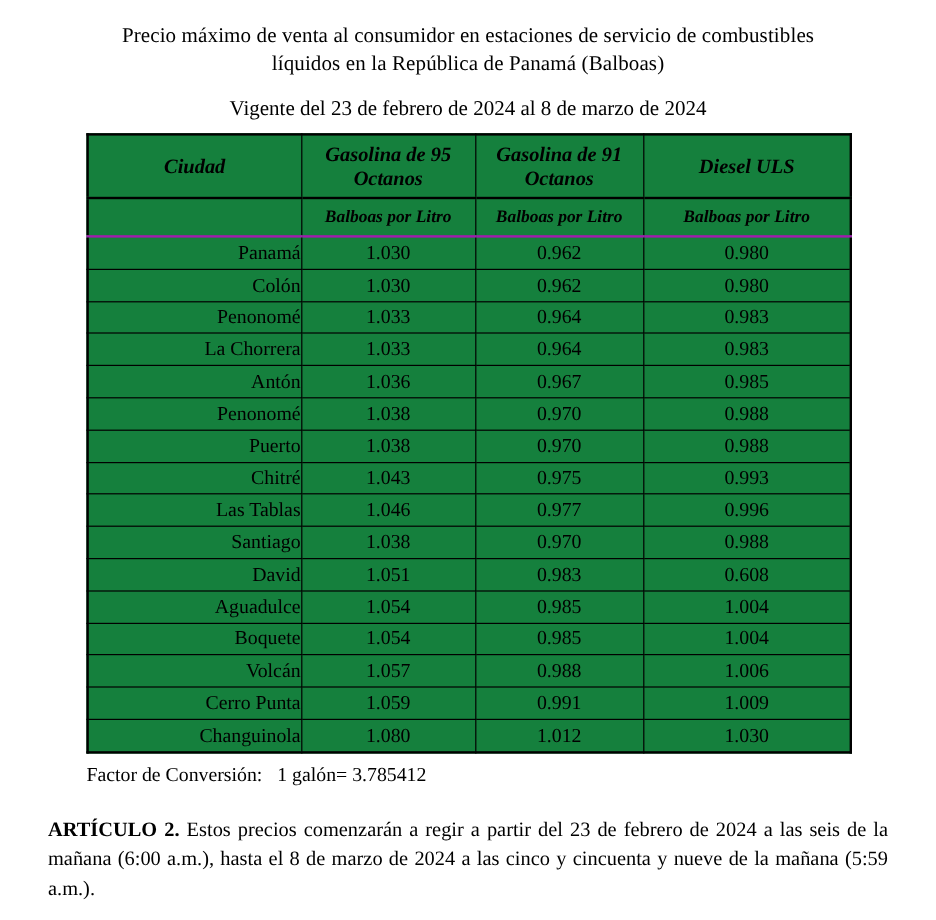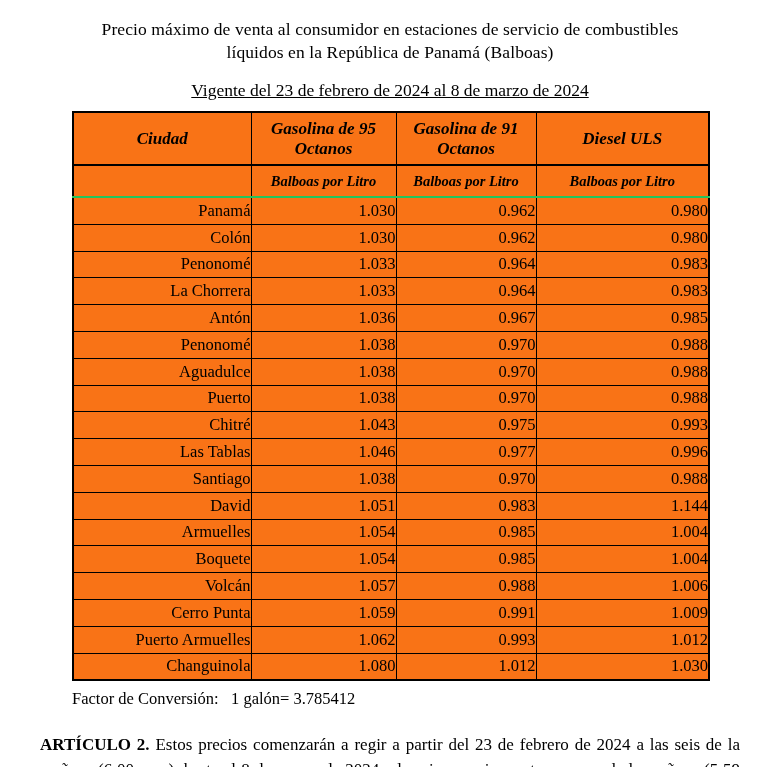--- a/index.html
+++ b/index.html
@@ -29,33 +29,32 @@
   .title-line {
     font-size: 17.5px;
     line-height: 23px;
     letter-spacing: 0.1px;
   }
   .subtitle {
     margin-top: 15px;
     font-size: 17.5px;
     line-height: 22px;
     text-align: center;
-    text-decoration: underline;
   }
 
   
   .table-wrap {
     margin: 10px auto 0 auto;
     width: 636px;
   }
   table.price-table {
     border-collapse: collapse;
     width: 636px;
     table-layout: fixed;
-    background: #f97316;
+    background: #15803d;
   }
   table.price-table col.c-city   { width: 178px; }
   table.price-table col.c-g95    { width: 145px; }
   table.price-table col.c-g91    { width: 140px; }
   table.price-table col.c-diesel { width: 173px; }
 
   table.price-table td, table.price-table th {
     border: 1px solid #000000;
     padding: 0;
     vertical-align: middle;
@@ -75,37 +74,37 @@
     line-height: 20px;
     border-bottom: 2px solid #000000;
     padding: 0 4px;
   }
   thead th.head-sub {
     height: 30px;
     font-size: 14.5px;
     font-weight: bold;
     font-style: italic;
     text-align: center;
-    border-bottom: 2px solid #22c55e;
+    border-bottom: 2px solid #a21caf;
     padding: 0 4px;
   }
   thead th.head-sub.empty {
     font-size: 0;
   }
 
   tbody td {
     height: 25.8px;
     font-size: 16.5px;
   }
   tbody td.city {
     text-align: right;
     padding-left: 7px;
   }
   tbody td.num {
-    text-align: right;
+    text-align: center;
   }
 
   
   .conv {
     margin: 8px 0 12px 72px;
     font-size: 16.5px;
     white-space: pre;
   }
 
   
@@ -183,26 +182,20 @@
             <td class="num">0.967</td>
             <td class="num">0.985</td>
           </tr>
           <tr>
             <td class="city">Penonomé</td>
             <td class="num">1.038</td>
             <td class="num">0.970</td>
             <td class="num">0.988</td>
           </tr>
           <tr>
-            <td class="city">Aguadulce</td>
-            <td class="num">1.038</td>
-            <td class="num">0.970</td>
-            <td class="num">0.988</td>
-          </tr>
-          <tr>
             <td class="city">Puerto</td>
             <td class="num">1.038</td>
             <td class="num">0.970</td>
             <td class="num">0.988</td>
           </tr>
           <tr>
             <td class="city">Chitré</td>
             <td class="num">1.043</td>
             <td class="num">0.975</td>
             <td class="num">0.993</td>
@@ -216,24 +209,24 @@
           <tr>
             <td class="city">Santiago</td>
             <td class="num">1.038</td>
             <td class="num">0.970</td>
             <td class="num">0.988</td>
           </tr>
           <tr>
             <td class="city">David</td>
             <td class="num">1.051</td>
             <td class="num">0.983</td>
-            <td class="num">1.144</td>
-          </tr>
-          <tr>
-            <td class="city">Armuelles</td>
+            <td class="num">0.608</td>
+          </tr>
+          <tr>
+            <td class="city">Aguadulce</td>
             <td class="num">1.054</td>
             <td class="num">0.985</td>
             <td class="num">1.004</td>
           </tr>
           <tr>
             <td class="city">Boquete</td>
             <td class="num">1.054</td>
             <td class="num">0.985</td>
             <td class="num">1.004</td>
           </tr>
@@ -243,26 +236,20 @@
             <td class="num">0.988</td>
             <td class="num">1.006</td>
           </tr>
           <tr>
             <td class="city">Cerro Punta</td>
             <td class="num">1.059</td>
             <td class="num">0.991</td>
             <td class="num">1.009</td>
           </tr>
           <tr>
-            <td class="city">Puerto Armuelles</td>
-            <td class="num">1.062</td>
-            <td class="num">0.993</td>
-            <td class="num">1.012</td>
-          </tr>
-          <tr>
             <td class="city">Changuinola</td>
             <td class="num">1.080</td>
             <td class="num">1.012</td>
             <td class="num">1.030</td>
           </tr>
         </tbody>
     </table>
   </div>
 
   <div class="conv">Factor de Conversión:   1 galón= 3.785412</div>

